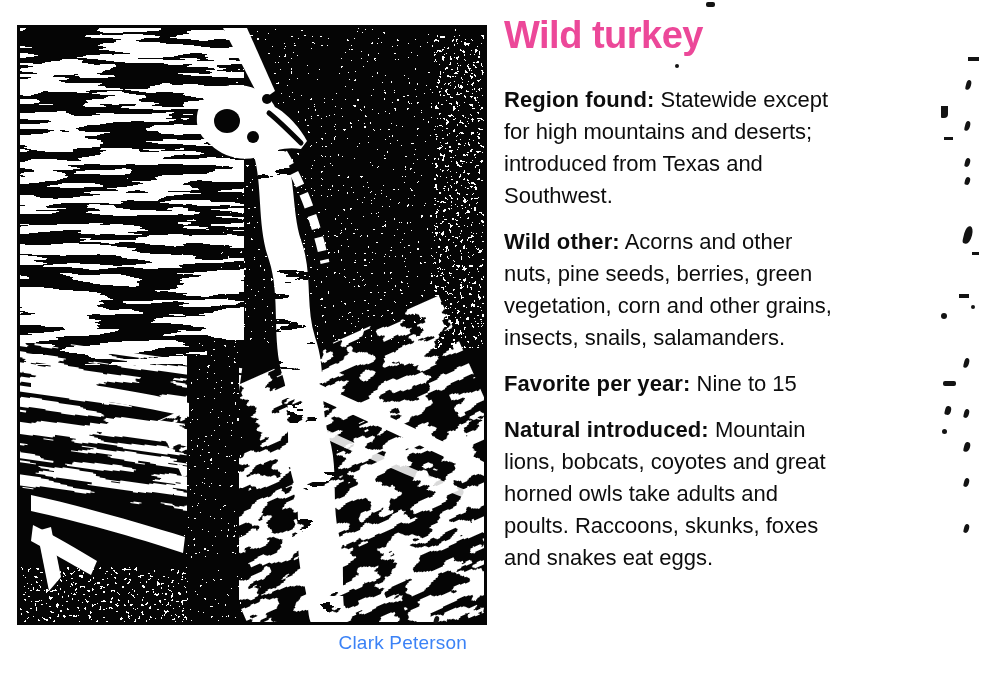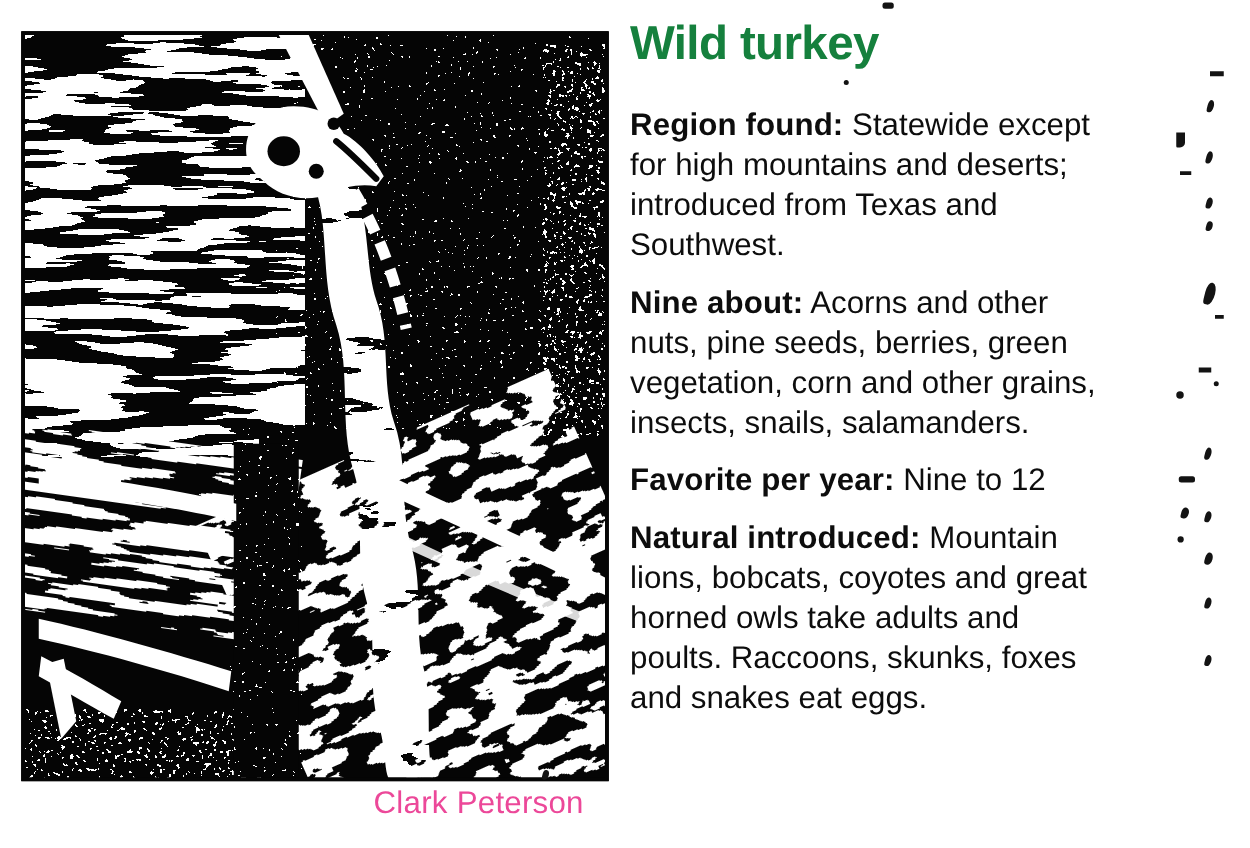--- a/index.html
+++ b/index.html
@@ -13,36 +13,36 @@
 
   
   .photo{
     position:absolute;left:17px;top:25px;width:470px;height:600px;margin:0;
     background:#050505;
   }
   .photo svg{display:block;width:470px;height:600px;}
 
   .credit{
     position:absolute;left:17px;top:629px;width:450px;
-    text-align:right;font-size:25px;line-height:27px;color:#ec4899;
+    text-align:right;font-size:19px;line-height:27px;color:#3b82f6;
     letter-spacing:0.2px;
   }
 
   
   .article{
     position:absolute;left:504px;top:12px;width:480px;overflow:hidden;
   }
   .article h1{
     margin:0 0 26px 0;
     font-size:38px;line-height:46px;font-weight:bold;letter-spacing:-0.5px;
-    color:#15803d;
+    color:#ec4899;
   }
   .sec{
     margin:0 0 14px 0;
-    font-size:25px;line-height:32px;color:#0d0d0d;
+    font-size:22px;line-height:32px;color:#0d0d0d;
   }
   .sec b{font-weight:bold;letter-spacing:0.1px;}
   .sec span{white-space:pre-line;}
 
   
   .artifacts i{position:absolute;display:block;background:#131313;}
   .rnd{border-radius:50%;}
   .cma{border-radius:60% 60% 70% 30%;transform:rotate(14deg);}
 </style>
 </head>
@@ -153,27 +153,27 @@
   <article class="article">
     <h1>Wild turkey</h1>
 
     <p class="sec">
       <b>Region found:</b><span> Statewide except
 for high mountains and deserts;
 introduced from Texas and
 Southwest.</span>
     </p>
     <p class="sec">
-      <b>Nine about:</b><span> Acorns and other
+      <b>Wild other:</b><span> Acorns and other
 nuts, pine seeds, berries, green
 vegetation, corn and other grains,
 insects, snails, salamanders.</span>
     </p>
     <p class="sec">
-      <b>Favorite per year:</b><span> Nine to 12</span>
+      <b>Favorite per year:</b><span> Nine to 15</span>
     </p>
     <p class="sec">
       <b>Natural introduced:</b><span> Mountain
 lions, bobcats, coyotes and great
 horned owls take adults and
 poults. Raccoons, skunks, foxes
 and snakes eat eggs.</span>
     </p>
   </article>
 

